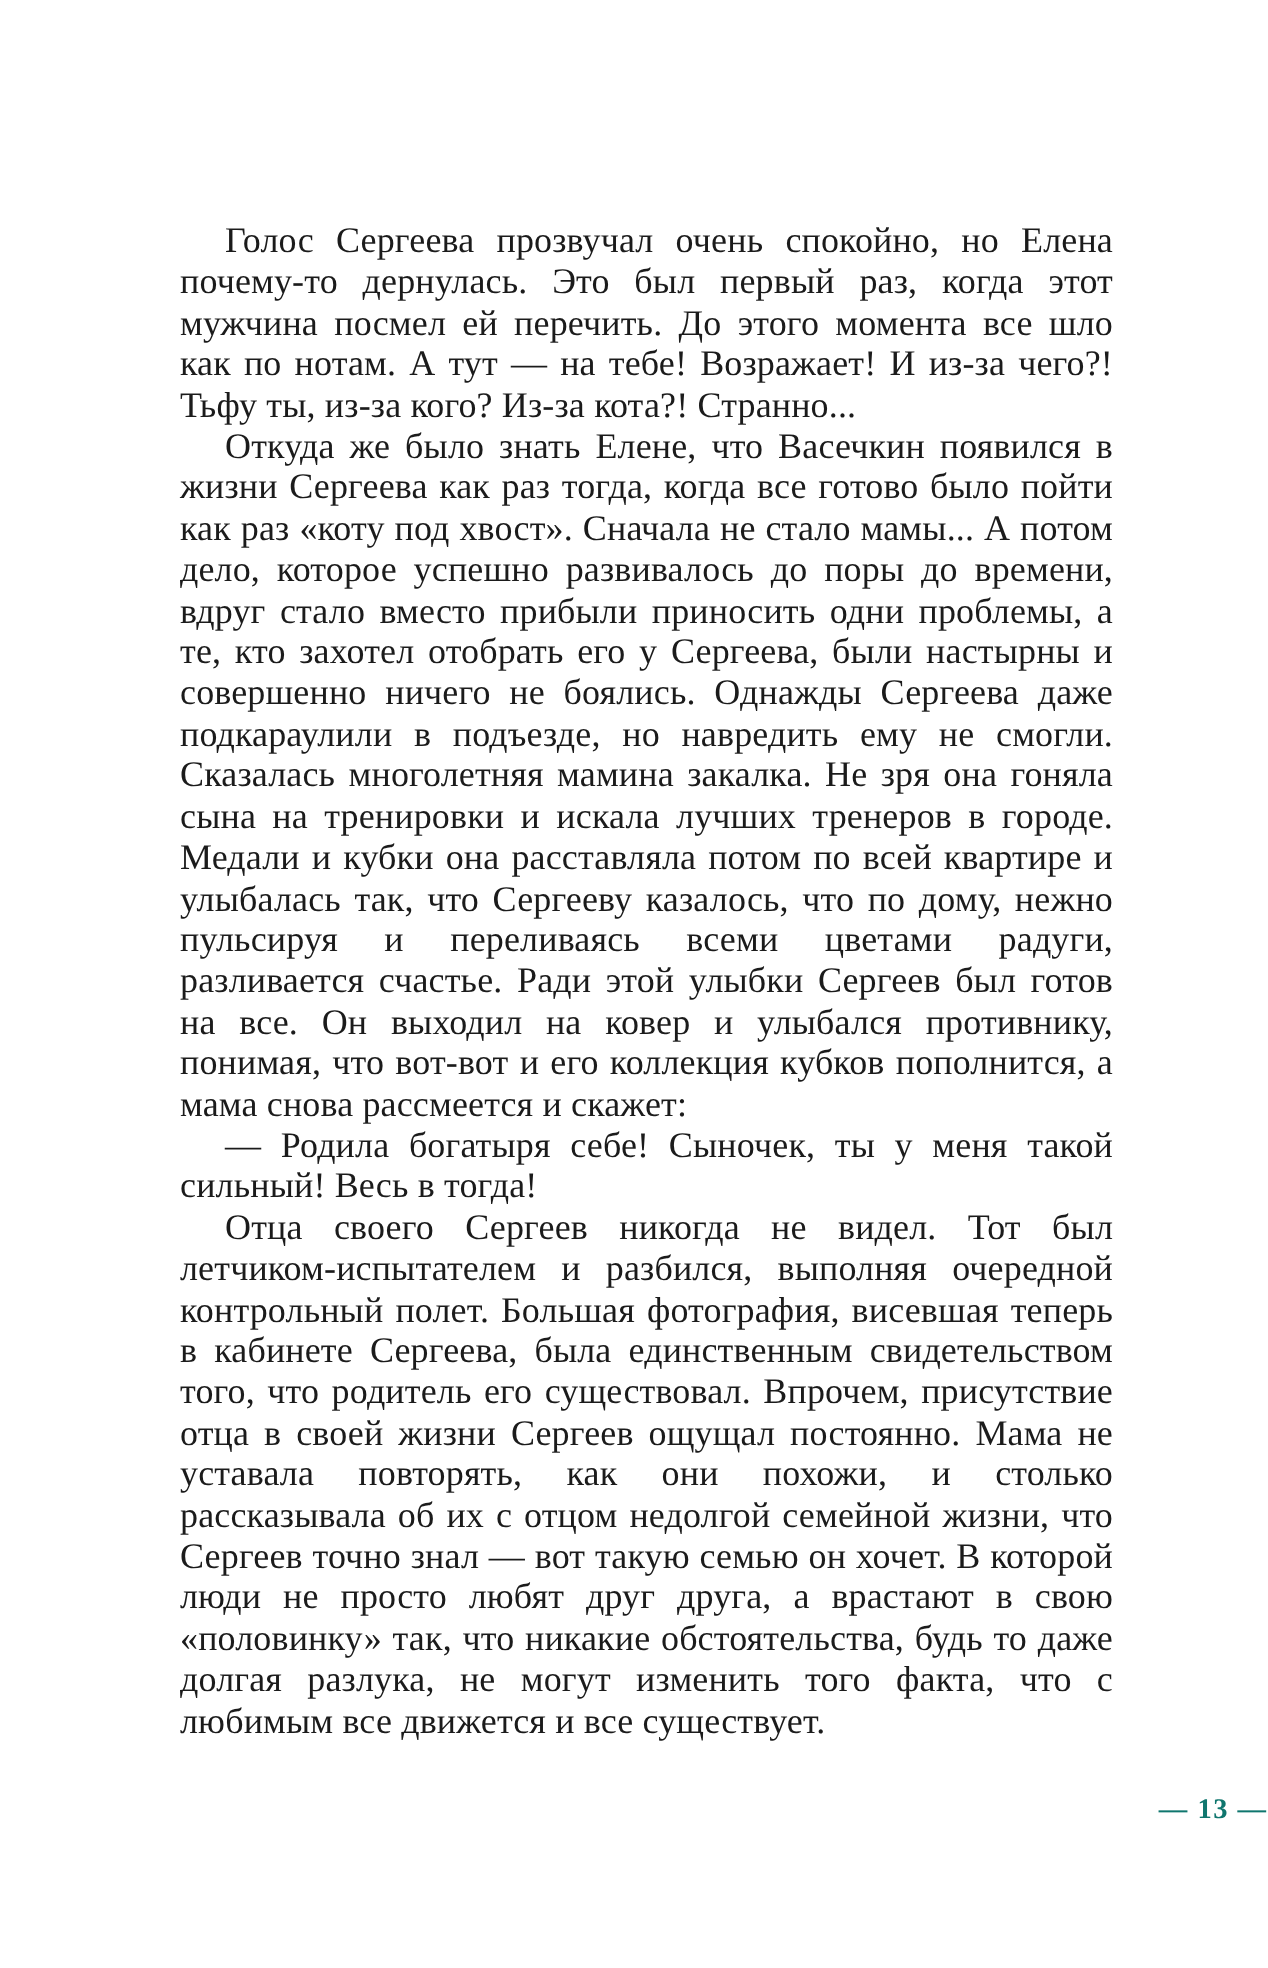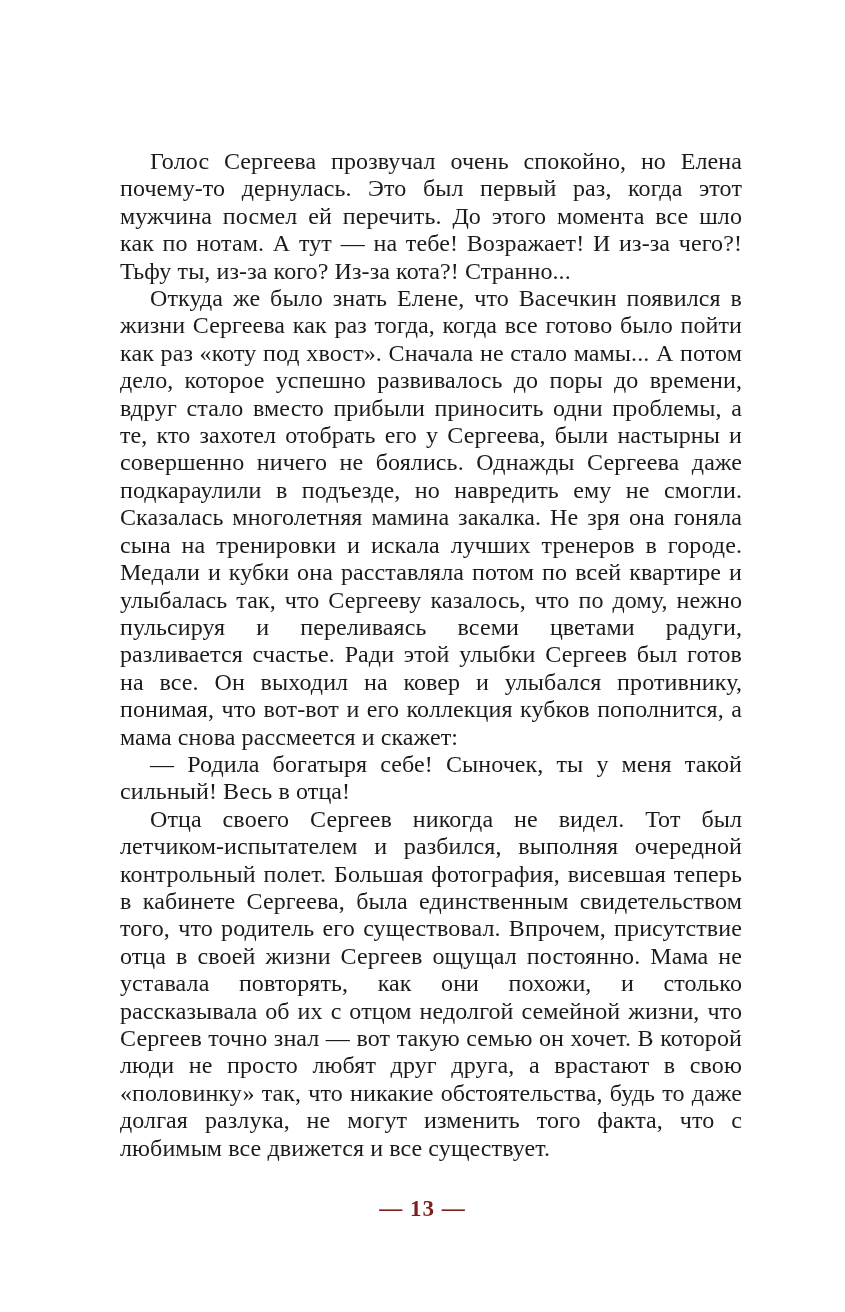--- a/index.html
+++ b/index.html
@@ -31,31 +31,31 @@
     }
     .para {
       margin: 0;
       text-indent: 30px;
     }
     .page-number {
       position: absolute;
       top: 1196px;
       left: 0;
       width: 100%;
-      text-align: center;
-      font-size: 23px;
+      text-align: right;
+      font-size: 19px;
       font-weight: bold;
       letter-spacing: 1px;
-      color: #7f1d1d;
+      color: #0f766e;
     }
   </style>
 </head>
 <body>
 
 <div class="book-page">
   <div class="text-block">
     <p class="para">Голос Сергеева прозвучал очень спокойно, но Елена почему-то дернулась. Это был первый раз, когда этот мужчина посмел ей перечить. До этого момента все шло как по нотам. А тут — на тебе! Возражает! И из-за чего?! Тьфу ты, из-за кого? Из-за кота?! Странно...</p>
     <p class="para">Откуда же было знать Елене, что Васечкин появился в жизни Сергеева как раз тогда, когда все готово было пойти как раз «коту под хвост». Сначала не стало мамы... А потом дело, которое успешно развивалось до поры до времени, вдруг стало вместо прибыли приносить одни проблемы, а те, кто захотел отобрать его у Сергеева, были настырны и совершенно ничего не боялись. Однажды Сергеева даже подкараулили в подъезде, но навредить ему не смогли. Сказалась многолетняя мамина закалка. Не зря она гоняла сына на тренировки и искала лучших тренеров в городе. Медали и кубки она расставляла потом по всей квартире и улыбалась так, что Сергееву казалось, что по дому, нежно пульсируя и переливаясь всеми цветами радуги, разливается счастье. Ради этой улыбки Сергеев был готов на все. Он выходил на ковер и улыбался противнику, понимая, что вот-вот и его коллекция кубков пополнится, а мама снова рассмеется и скажет:</p>
-    <p class="para">— Родила богатыря себе! Сыночек, ты у меня такой сильный! Весь в отца!</p>
+    <p class="para">— Родила богатыря себе! Сыночек, ты у меня такой сильный! Весь в тогда!</p>
     <p class="para">Отца своего Сергеев никогда не видел. Тот был летчиком-испытателем и разбился, выполняя очередной контрольный полет. Большая фотография, висевшая теперь в кабинете Сергеева, была единственным свидетельством того, что родитель его существовал. Впрочем, присутствие отца в своей жизни Сергеев ощущал постоянно. Мама не уставала повторять, как они похожи, и столько рассказывала об их с отцом недолгой семейной жизни, что Сергеев точно знал — вот такую семью он хочет. В которой люди не просто любят друг друга, а врастают в свою «половинку» так, что никакие обстоятельства, будь то даже долгая разлука, не могут изменить того факта, что с любимым все движется и все существует.</p>
   </div>
   <div class="page-number">— 13 —</div>
 </div>
 
 </body></html>

